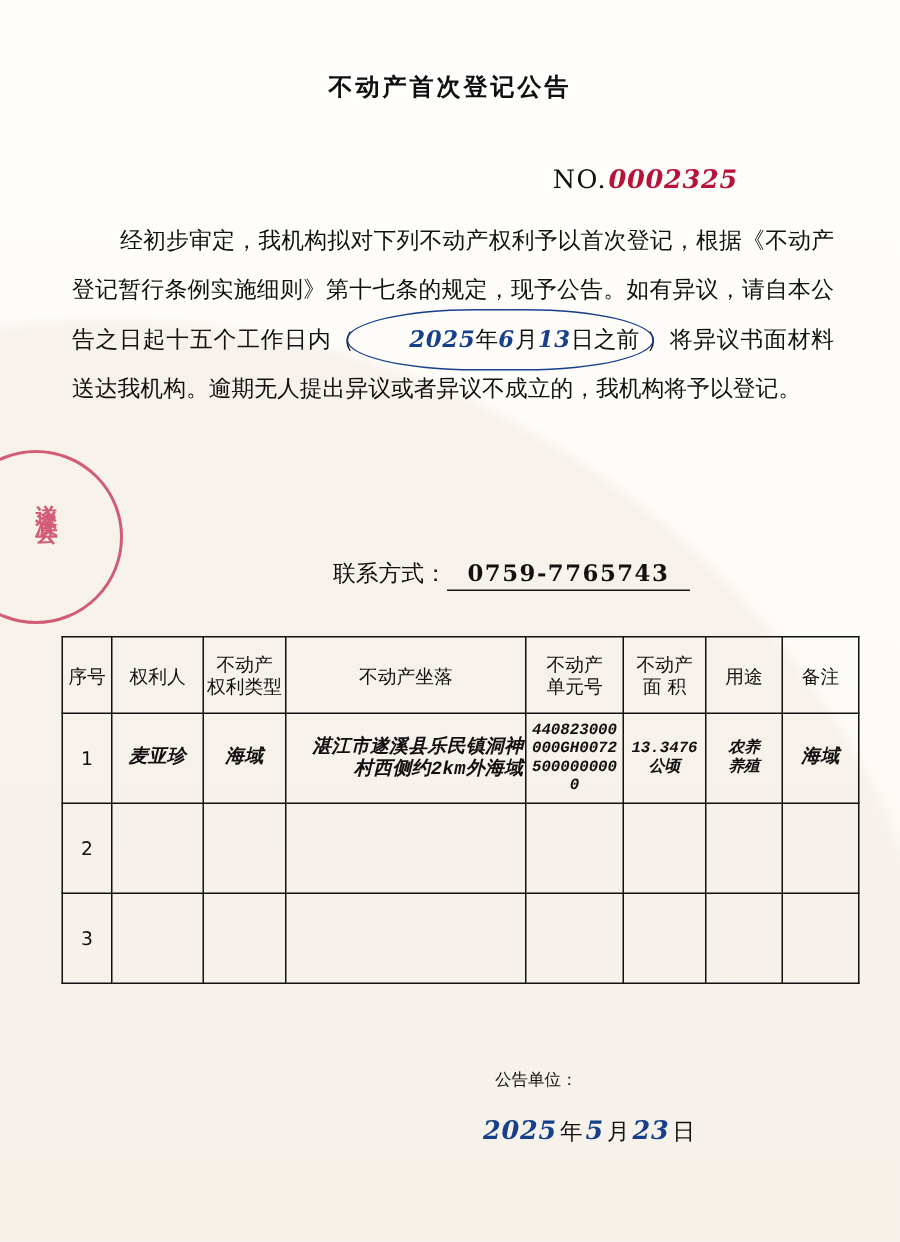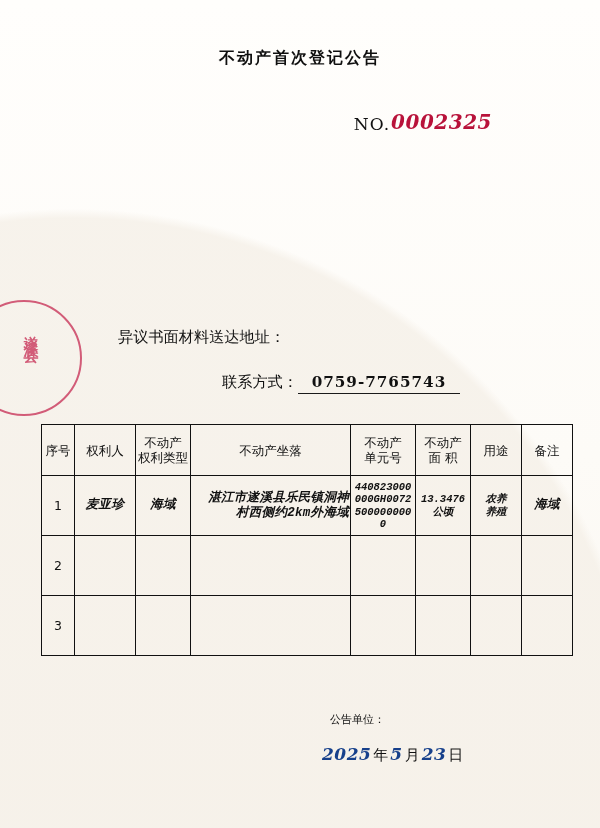--- a/index.html
+++ b/index.html
@@ -46,21 +46,21 @@
   }
   .no-label {
     color: #111;
     font-family: "DejaVu Serif", serif;
   }
   .no-digits {
     color: #b8123a;
     font-family: "DejaVu Serif", serif;
     font-style: italic;
     font-weight: bold;
-    font-size: 20px;
+    font-size: 17px;
     margin-left: 1px;
     letter-spacing: 0.5px;
   }
   
   .body-para {
     position: absolute;
     top: 144px;
     left: 48px;
     width: 508px;
     font-size: 15.2px;
@@ -256,23 +256,25 @@
 
 <div class="page">
 
   <div class="doc-title">不动产首次登记公告</div>
 
   <div class="no-line">
     <span class="no-label">NO.</span>
     <span class="no-digits">0002325</span>
   </div>
 
+  <div class="body-para">
+    <span>经初步审定，我机构拟对下列不动产权利予以首次登记，根据《不动产登记暂行条例实施细则》第十七条的规定，现予公告。如有异议，请自本公告之日起十五个工作日内（</span><span class="date-oval"><span class="hand">2025</span><span>年</span><span class="hand">6</span><span>月</span><span class="hand">13</span><span>日之前</span></span><span>）将异议书面材料送达我机构。逾期无人提出异议或者异议不成立的，我机构将予以登记。</span>
+  </div>
 
   <div class="line-row" id="addr-row">
-    <span class="lbl">异议书面材料送达地址：</span>
   </div>
 
   <div class="line-row" id="contact-row">
     <span class="lbl">联系方式：</span>
     <span class="val">0759-7765743</span>
   </div>
 
   <table class="reg-table">
     <thead>
       <tr>

